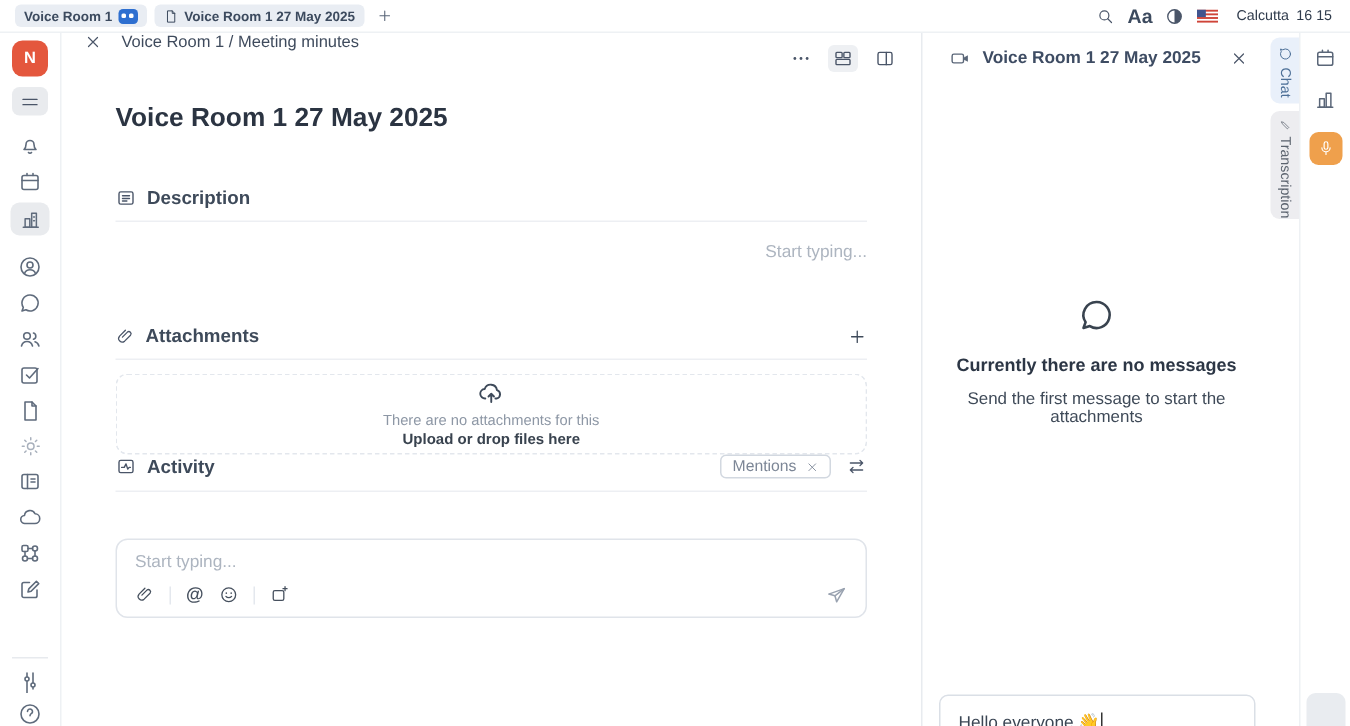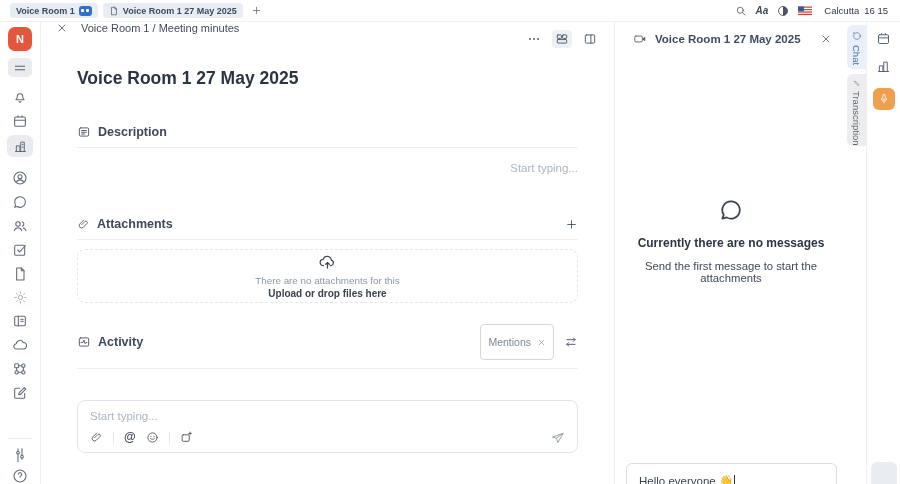--- a/index.html
+++ b/index.html
@@ -14,21 +14,21 @@
             padding:0 12px 0 10px; border-bottom:1px solid #eef1f4; }
   .tb-left, .tb-right { display:flex; align-items:center; }
   .pill { display:flex; align-items:center; gap:4px; background:#e9edf3; border-radius:4px;
           height:15px; padding:0 6px; font-size:9px; font-weight:bold; color:#3c4a5e; cursor:pointer; }
   .pill + .pill { margin-left:5px; }
   .badge { width:13px; height:10px; background:#2e6fd0; border-radius:3px; display:flex;
            align-items:center; justify-content:center; gap:2px; }
   .badge i { width:3px; height:3px; background:#fff; border-radius:1px; display:block; }
   .tb-plus { margin-left:8px; color:#5a6678; }
   .tb-right { gap:9px; }
-  .aa { font-size:10px; font-weight:bold; color:#3c4a5e;font-style:italic; }
+  .aa { font-size:13px; font-weight:bold; color:#3c4a5e; }
   .clock { display:flex; gap:5px; font-size:9.5px; color:#2f3b4c; margin-left:3px; }
 
   
   .body { display:flex; height:462px; }
   .left-rail { width:41px; flex-shrink:0; border-right:1px solid #eef1f4; display:flex;
                flex-direction:column; align-items:center; padding-top:5px; }
   .avatar { width:24px; height:24px; background:#e4573d; border-radius:7px; color:#fff;
             font-size:11px; font-weight:bold; display:flex; align-items:center; justify-content:center; }
   .rail-btn { margin-top:7px; width:24px; height:19px; background:#e9ebee; border-radius:5px;
               display:flex; align-items:center; justify-content:center; color:#4a5568; }
@@ -54,24 +54,24 @@
   .sec-div { border-bottom:1px solid #edeff3; margin-top:8px; }
   .ph { color:#adb5c0; font-size:11.5px;text-align:right; }
   .desc-head { margin-top:36px; }
   .desc-ph { margin-top:14px; }
   .att-head { margin-top:43px; }
   .plus-right { margin-left:auto; color:#3e4a5a; cursor:pointer; }
   .dropzone { margin-top:9px; height:54px; border:1px dashed #e3e7ed; border-radius:8px;
               display:flex; flex-direction:column; align-items:center; justify-content:center; cursor:pointer; }
   .dz-t1 { font-size:9.8px; color:#8d97a5; margin-top:3px; }
   .dz-t2 { font-size:10px; font-weight:bold; color:#39434f; margin-top:2px; }
-  .act-head { margin-top:21px; }
+  .act-head { }
   .act-right { margin-left:auto; display:flex; align-items:center; gap:10px; }
   .chip { display:flex; align-items:center; gap:6px; border:1px solid #d2d8e0; border-radius:4px;
-          height:36px; padding:0 7px; font-size:10.5px; color:#7c8696; cursor:pointer; }
+          height:16px; padding:0 7px; font-size:10.5px; color:#7c8696; cursor:pointer; }
   .chip svg { color:#7c8696; }
   .composer { margin-top:31px; height:53px; border:1px solid #e0e4ea; border-radius:8px; position:relative; }
   .composer .ph { position:absolute; top:9px; left:12px; }
   .comp-bar { position:absolute; left:12px; right:12px; bottom:7px; display:flex; align-items:center; gap:10px;
               color:#46505e; }
   .vsep { width:1px; height:12px; background:#e4e8ee; }
   .at-glyph { font-size:12px; font-weight:bold; color:#46505e; line-height:13px; cursor:pointer; }
   .at-glyph::before { content:"@"; }
   .send { margin-left:auto; color:#99a2b0; cursor:pointer; }
 

